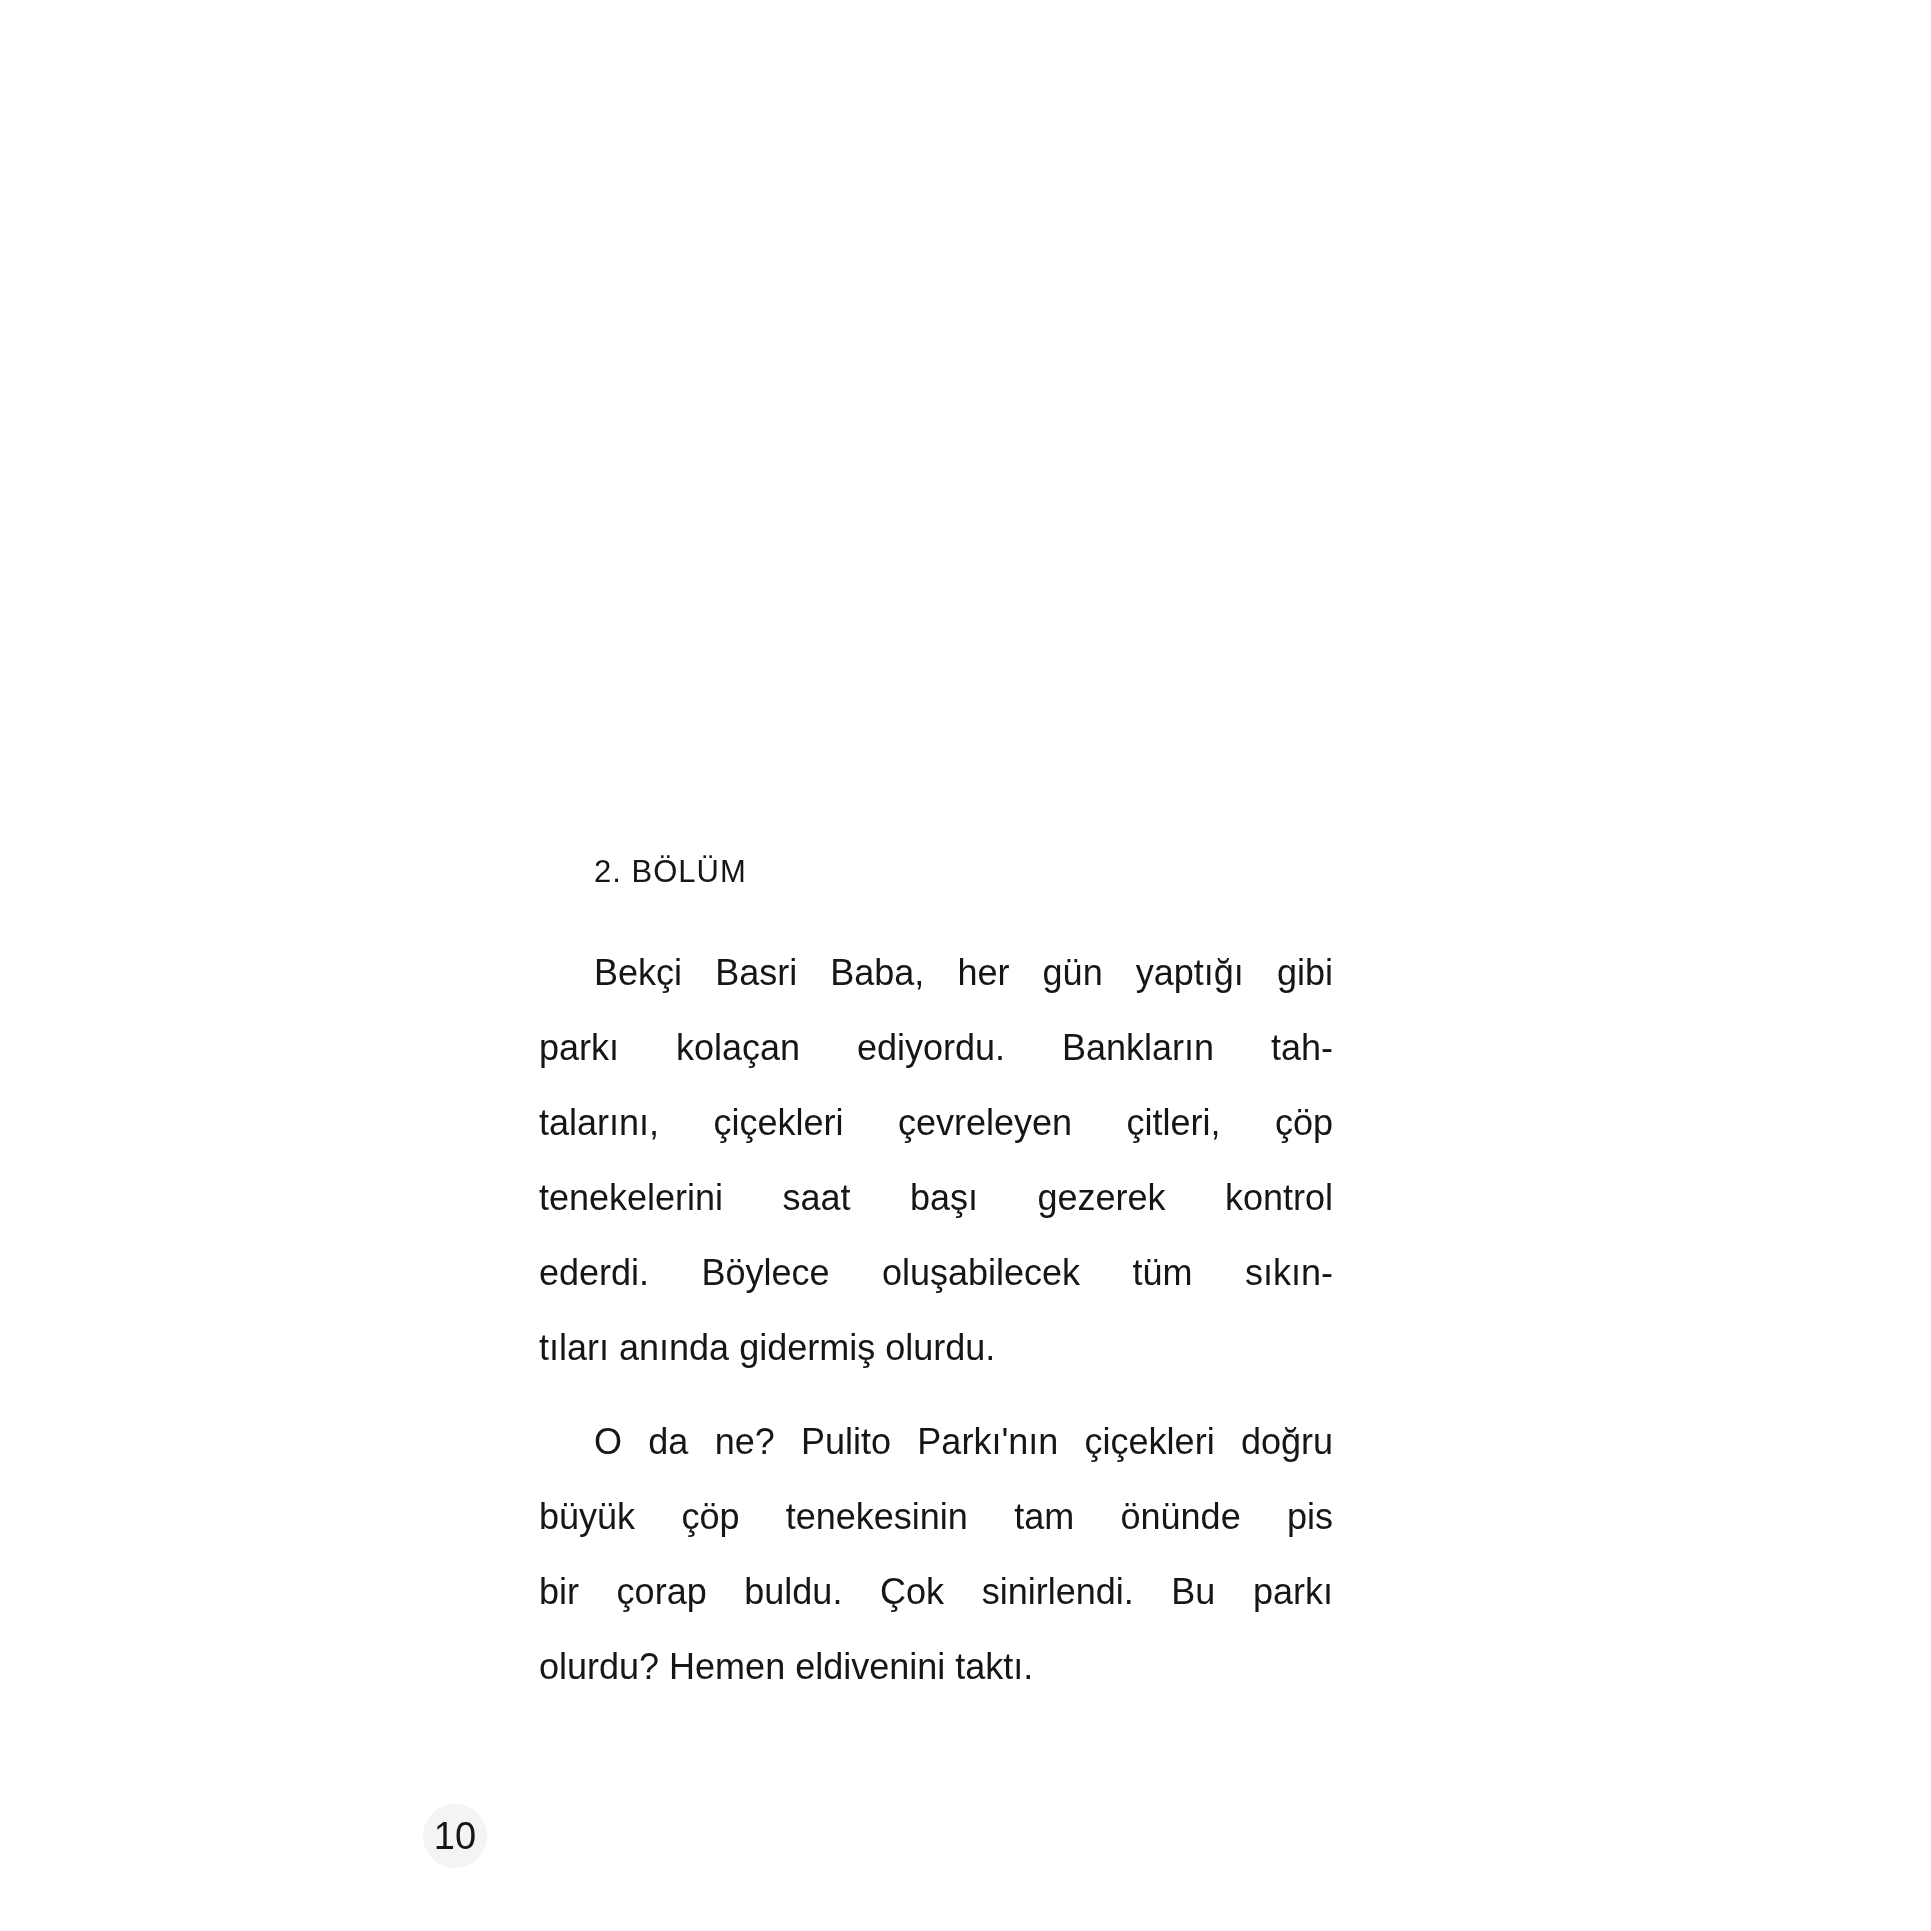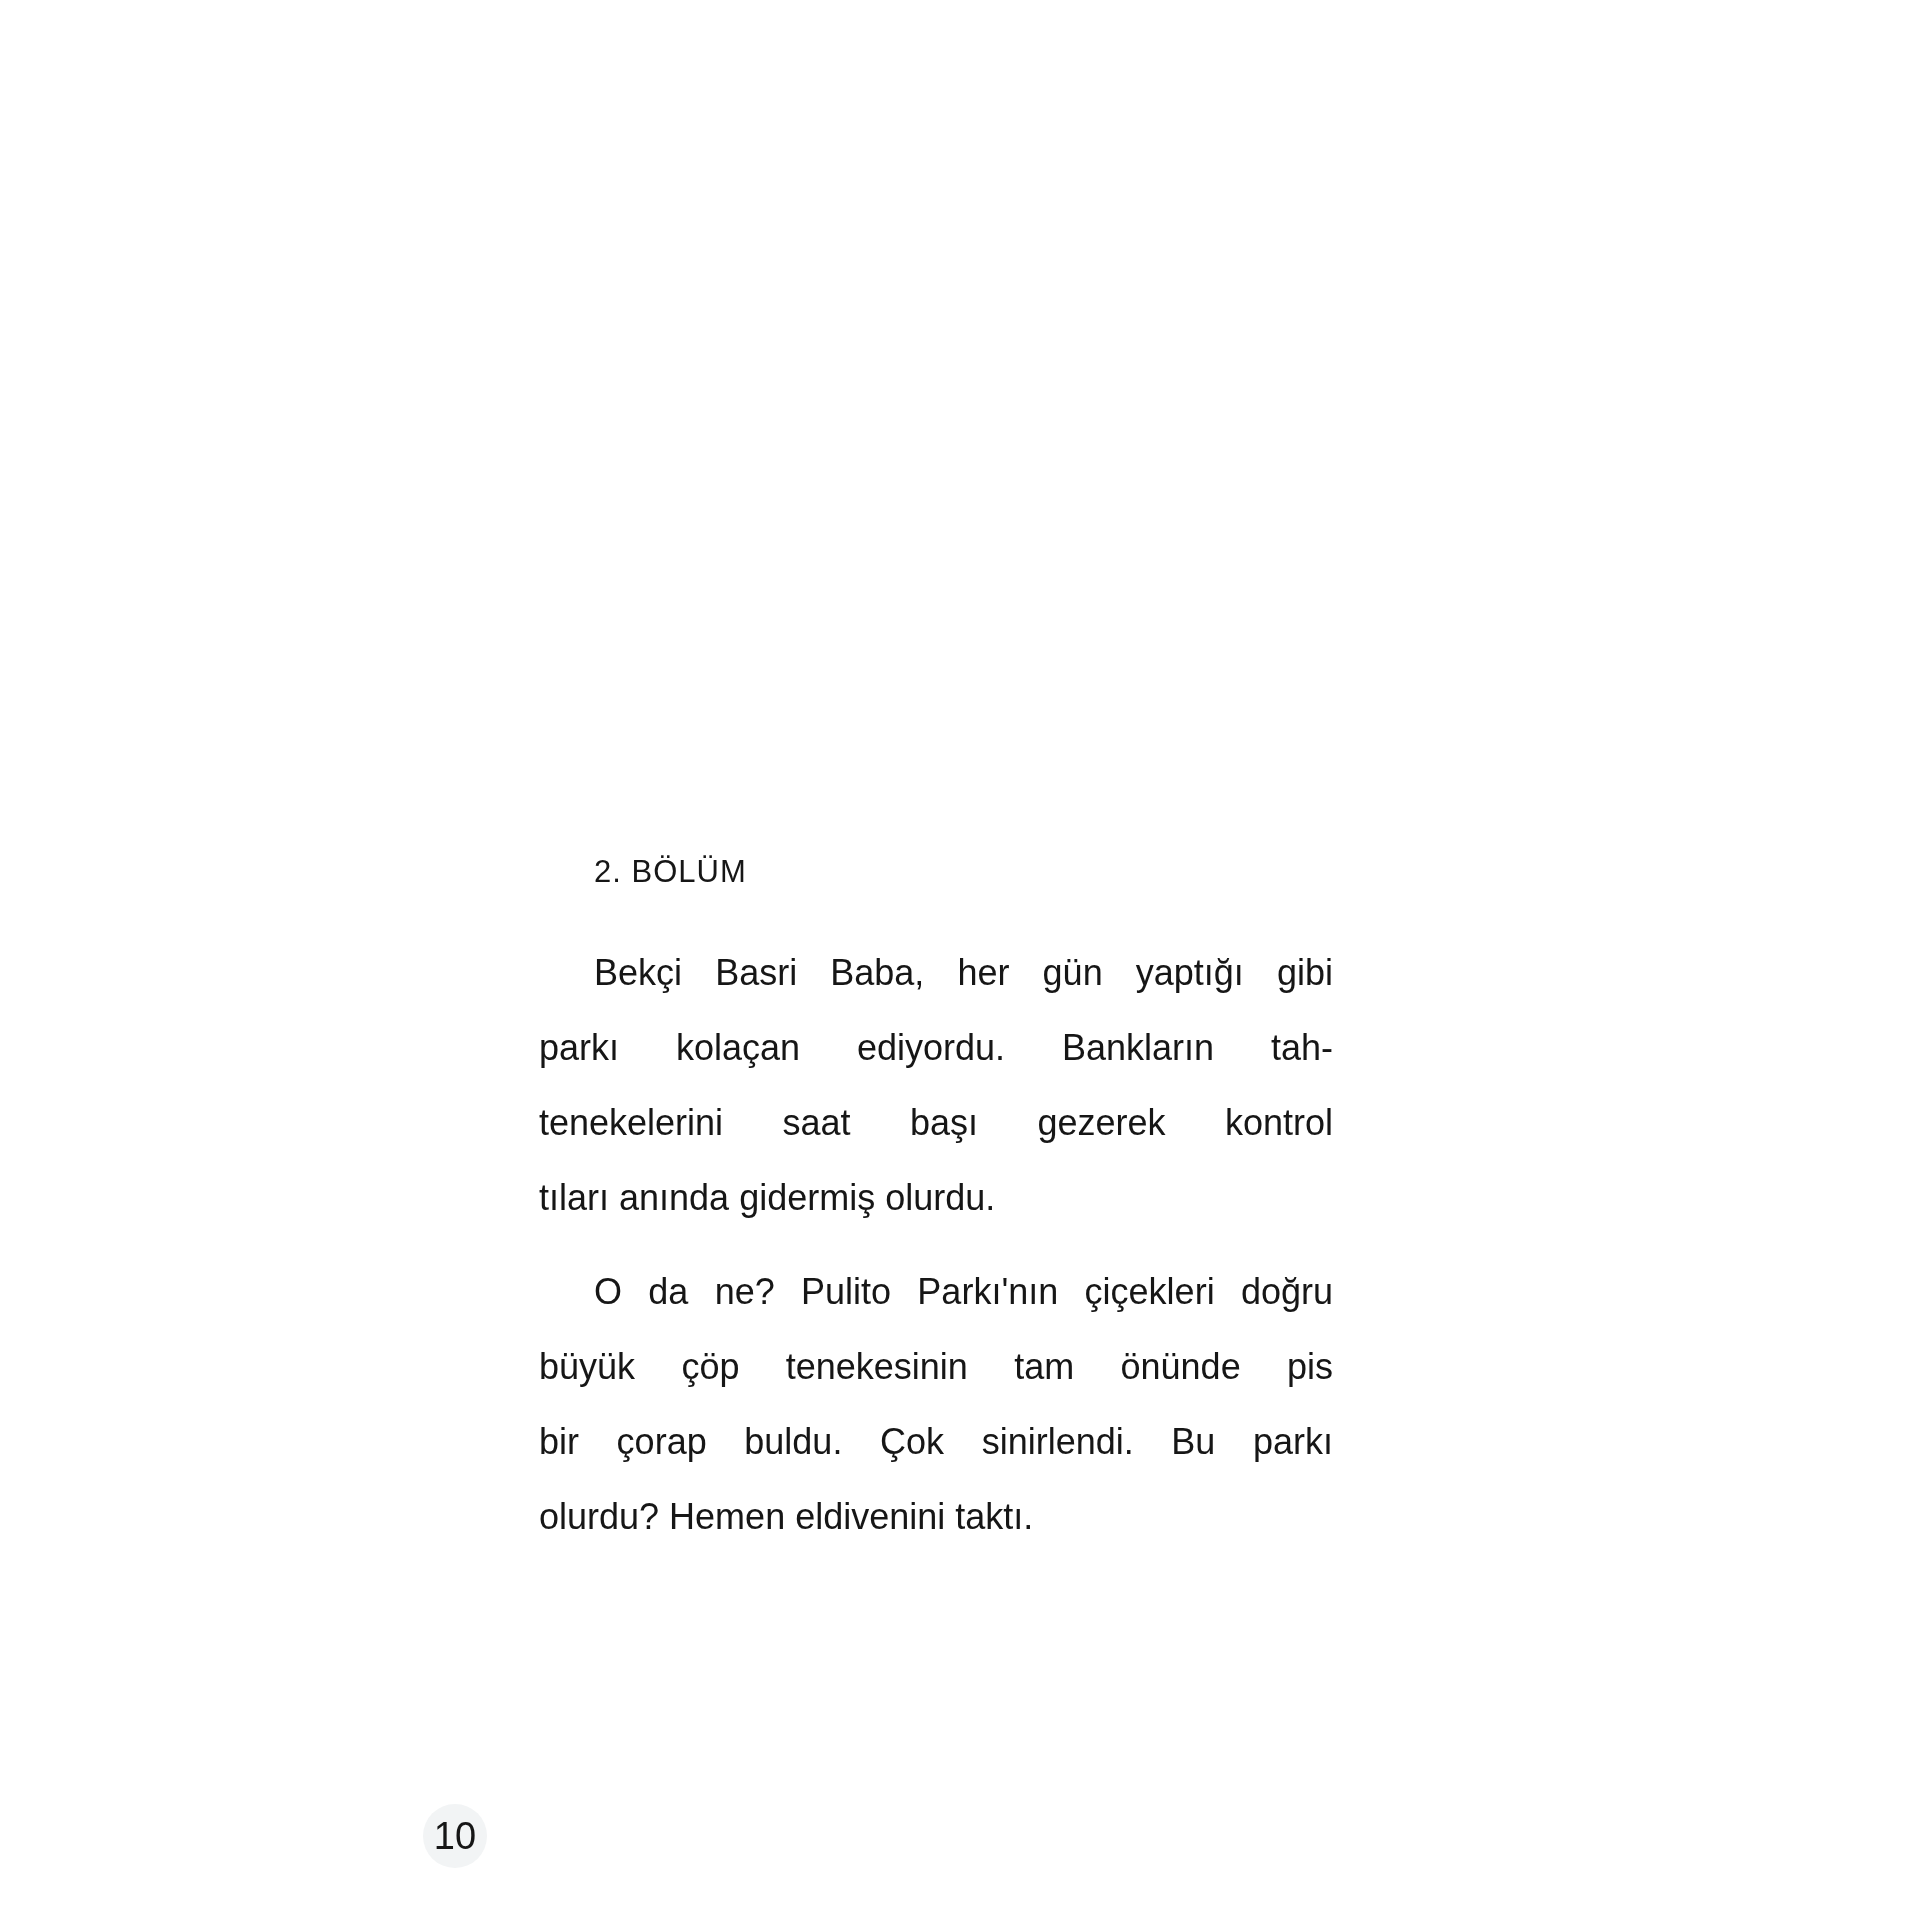--- a/index.html
+++ b/index.html
@@ -62,21 +62,23 @@
 
 <div class="page">
 
   <div class="text-col">
 
     <div class="heading">2. BÖLÜM</div>
 
     <div class="para">
       <div class="line first justify">Bekçi Basri Baba, her gün yaptığı gibi</div>
       <div class="line justify">parkı kolaçan ediyordu. Bankların tah-</div>
+      <div class="line justify">talarını, çiçekleri çevreleyen çitleri, çöp</div>
       <div class="line justify">tenekelerini saat başı gezerek kontrol</div>
+      <div class="line justify">ederdi. Böylece oluşabilecek tüm sıkın-</div>
       <div class="line">tıları anında gidermiş olurdu.</div>
     </div>
 
     <div class="para">
       <div class="line first justify">O da ne? Pulito Parkı'nın çiçekleri doğru</div>
       <div class="line justify">büyük çöp tenekesinin tam önünde pis</div>
       <div class="line justify">bir çorap buldu. Çok sinirlendi. Bu parkı</div>
       <div class="line">olurdu? Hemen eldivenini taktı.</div>
     </div>
 

